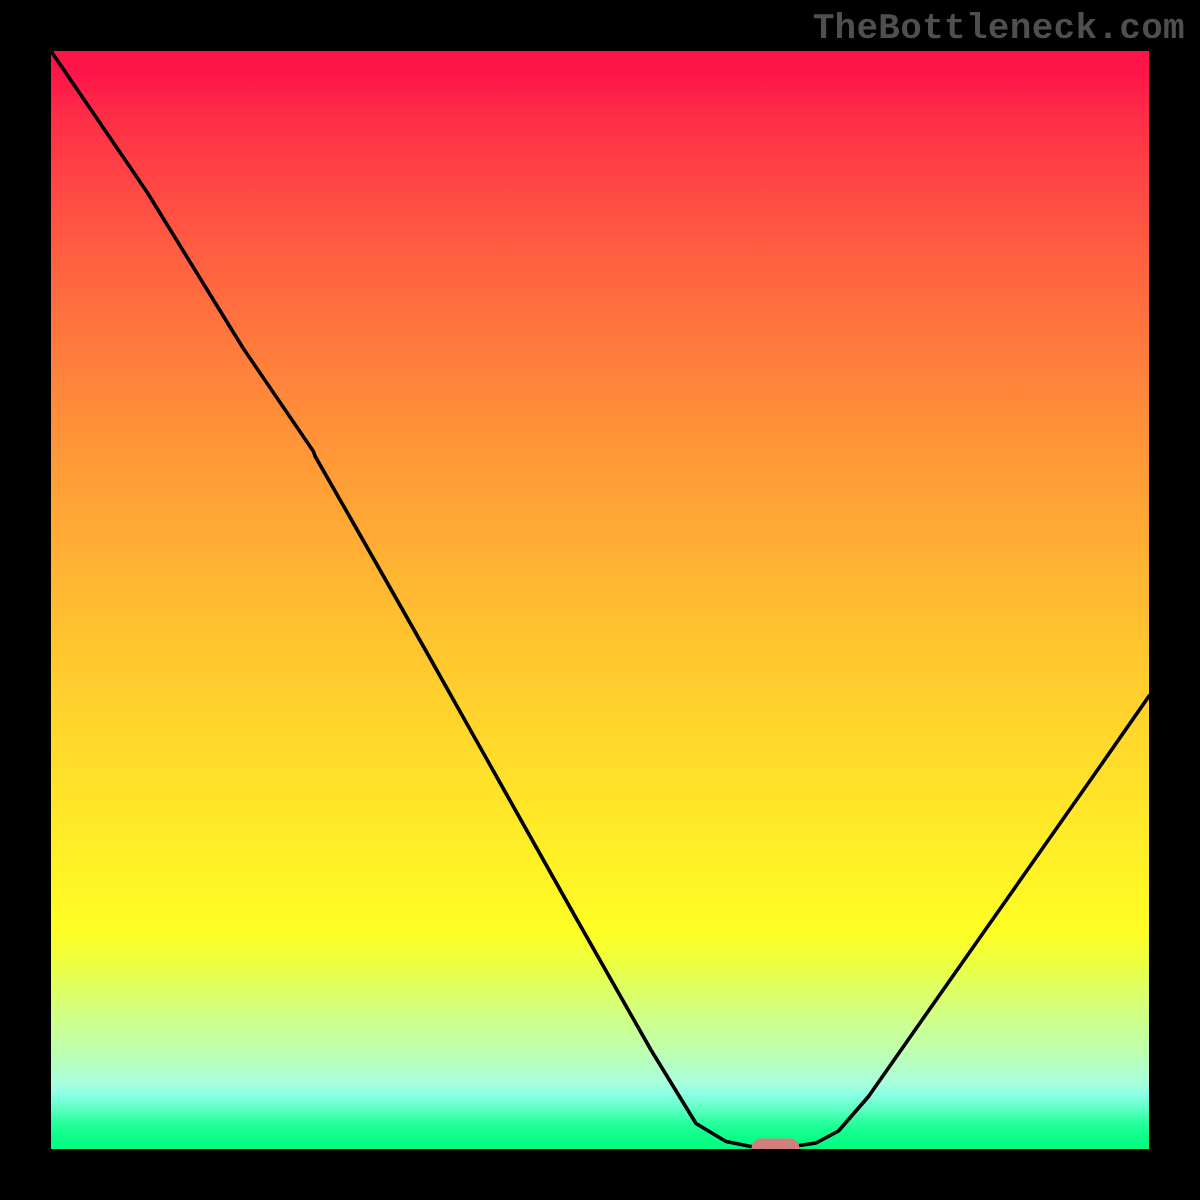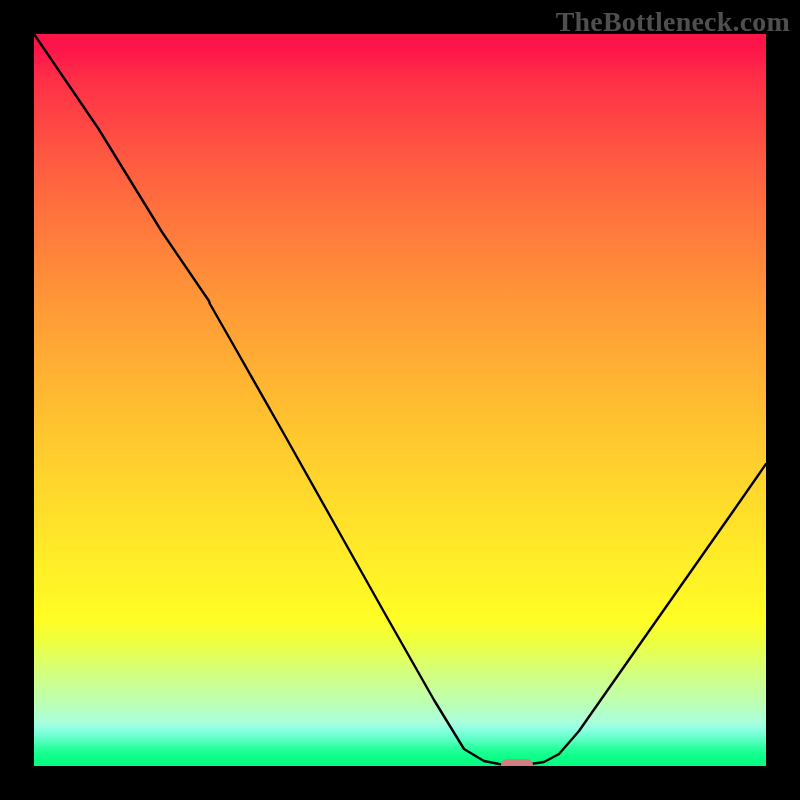--- a/index.html
+++ b/index.html
@@ -66,22 +66,22 @@
   }
   .marker {
     position: absolute;
     border-radius: 6px;
     background: #d37e7e;
   }
   .watermark {
     position: absolute;
     top: 6px;
     right: 10px;
-    font-family: Liberation Serif, serif;
-    font-size: 28px;
+    font-family: Liberation Mono, monospace;
+    font-size: 24px;
     font-weight: 600;
     color: #4f4f4f;
     letter-spacing: 0.2px;
   }
 </style>
 </head>
 <body>
 
 <div class="chart-container">
   <div class="watermark">TheBottleneck.com</div>

